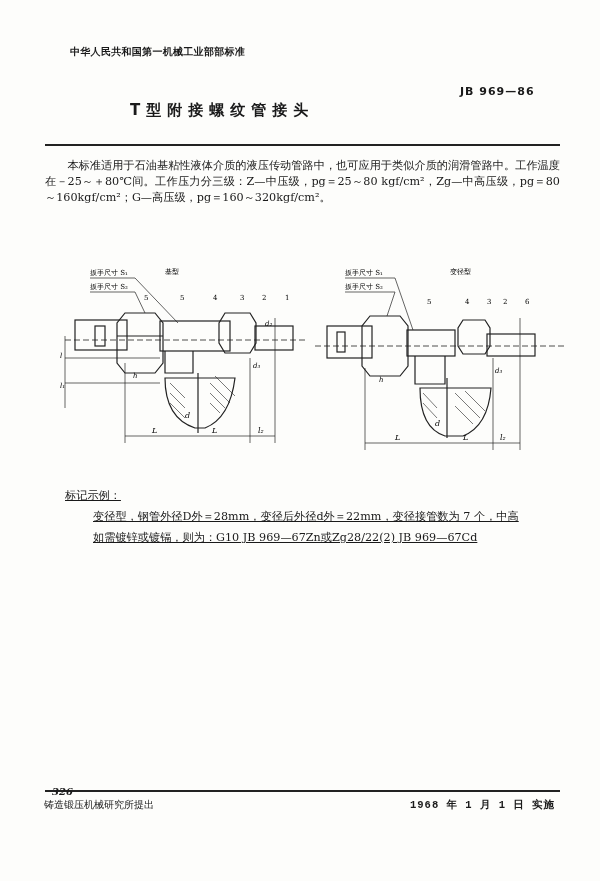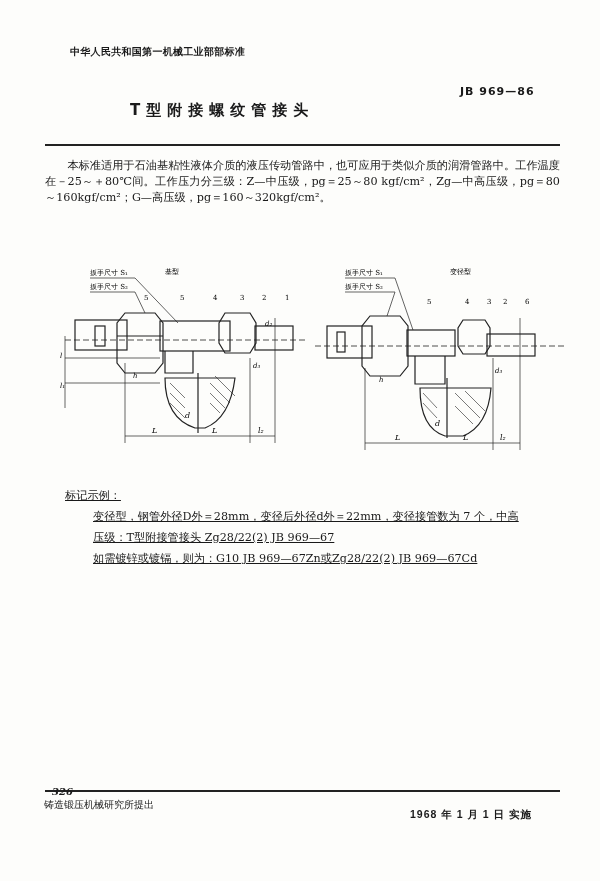--- a/index.html
+++ b/index.html
@@ -11,21 +11,21 @@
   .org { left: 70px; top: 45px; font-family: "DejaVu Sans", sans-serif; font-weight: bold; font-size: 10px; letter-spacing: 0.3px; }
   .code { left: 460px; top: 85px; font-family: "DejaVu Sans", sans-serif; font-weight: bold; font-size: 11px; letter-spacing: 1px; }
   .title { left: 130px; top: 101px; font-family: "DejaVu Sans", sans-serif; font-weight: bold; font-size: 15px; letter-spacing: 6px; }
   .rule { left: 45px; width: 515px; height: 2px; background: #222; }
   .body-text { left: 45px; top: 158px; width: 515px; font-size: 11.2px; line-height: 16px; text-indent: 2em; text-align: justify; }
   .fig { top: 258px; }
   .fig-cap { font-family: "DejaVu Sans", sans-serif; font-size: 7px; }
   .marking { left: 65px; top: 485px; font-size: 11.2px; line-height: 21px; text-decoration: underline; }
   .marking .ex { padding-left: 28px; display: block; }
   .footer-left { left: 44px; top: 798px; font-family: "DejaVu Sans", sans-serif; font-weight: normal; font-size: 10px; }
-  .footer-right { left: 410px; top: 798px; font-family: Liberation Sans, sans-serif; font-weight: bold; font-size: 10.5px; letter-spacing: 1px; margin-top: 10px; }
+  .footer-right { left: 410px; top: 798px; font-family: Liberation Mono, monospace; font-weight: bold; font-size: 10.5px; letter-spacing: 1px; }
   .page-no { left: 52px; top: 786px; font-size: 10px; font-style: italic; font-weight: bold; }
   svg text { font-family: "DejaVu Serif", serif; }
 </style>
 </head>
 <body>
 
 <div class="abs org">中华人民共和国第一机械工业部部标准</div>
 <div class="abs code">JB 969—86</div>
 <div class="abs title">T型附接螺纹管接头</div>
 
@@ -144,20 +144,19 @@
     <text x="185" y="182" font-size="8" font-style="italic">l₂</text>
     <text x="120" y="168" font-size="8" font-style="italic">d</text>
     <text x="180" y="115" font-size="7" font-style="italic">d₃</text>
     <text x="64" y="124" font-size="7" font-style="italic">h</text>
   </svg>
 </div>
 
 <div class="abs marking">
   <div>标记示例：</div>
   <span class="ex">变径型，钢管外径D外＝28mm，变径后外径d外＝22mm，变径接管数为 7 个，中高</span>
-  <span class="ex">压级：T型附接管接头  Zg28/22(2)  JB 969—67</span>
   <span class="ex">如需镀锌或镀镉，则为：G10  JB 969—67Zn或Zg28/22(2)  JB 969—67Cd</span>
 </div>
 
 <div class="abs rule" style="top:790px;"></div>
 <div class="abs footer-left">铸造锻压机械研究所提出</div>
 <div class="abs footer-right">1968 年 1 月 1 日 实施</div>
 <div class="abs page-no">326</div>
 
 </body></html>

